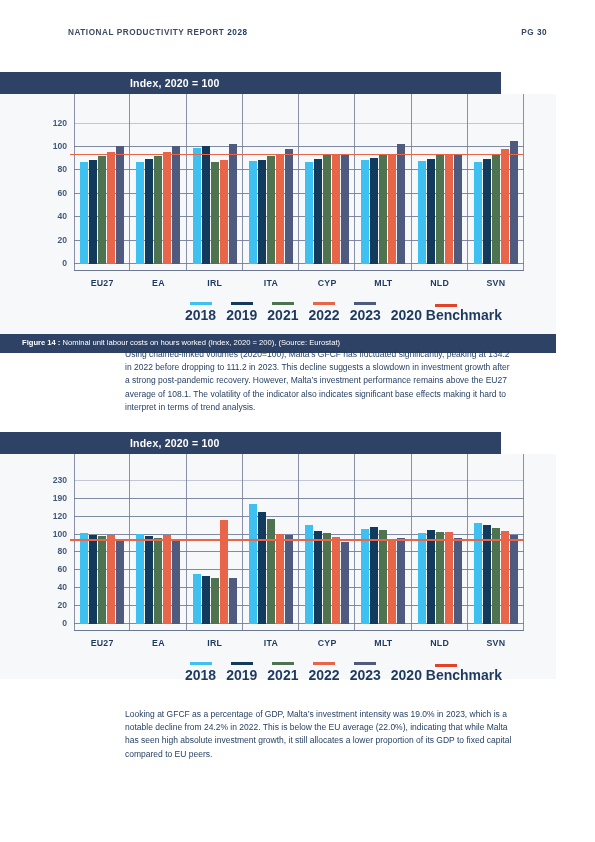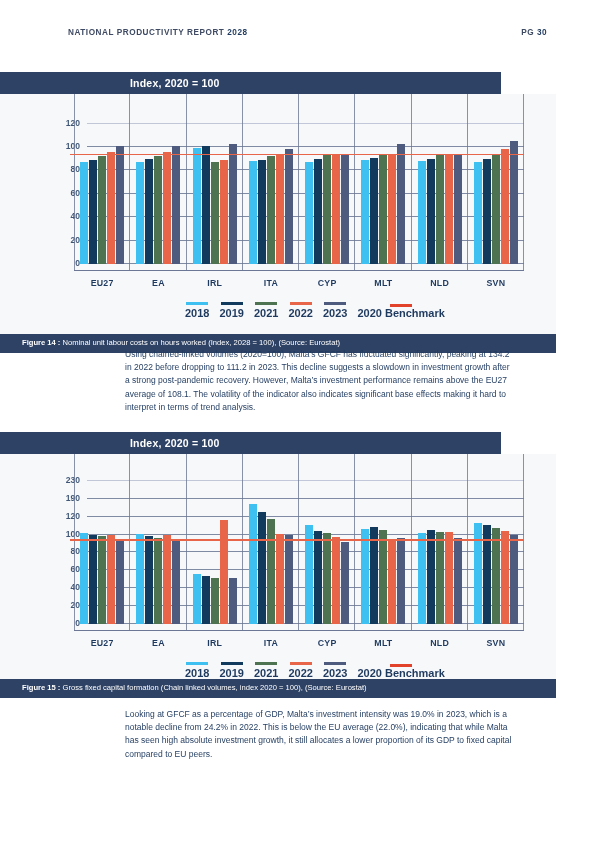--- a/index.html
+++ b/index.html
@@ -77,21 +77,21 @@
     position: absolute;
     left: 74px;
     right: 32px;
     top: 18px;
   }
   .plot.p1 { height: 152px; }
   .plot.p2 { height: 152px; }
 
   .gridline {
     position: absolute;
-    left: 13px;
+    left: 0;
     right: 0;
     height: 1px;
     background: #6b7794;
     opacity: 0.85;
   }
   .gridline.top-faint { background: #b9bfd2; }
 
   .ytick {
     position: absolute;
     right: 100%;
@@ -192,21 +192,21 @@
     display: flex;
     flex-direction: column;
     align-items: center;
     gap: 2px;
   }
   .legend-swatch {
     width: 22px;
     height: 3px;
   }
   .legend-label {
-    font-size: 11px;
+    font-size: 14px;
     font-weight: 700;
     color: #1f3a5f;
   }
   .legend-item.bench {
     flex-direction: row;
     align-items: center;
     gap: 3px;
     align-self: flex-end;
   }
   .legend-item.bench .legend-swatch { background: #e2412a; }
@@ -369,21 +369,21 @@
         </div>
         <div class="legend-item bench">
           <div class="bench-wrap">
             <div class="legend-swatch"></div>
             <div class="legend-label">2020 Benchmark</div>
           </div>
         </div>
       </div>
   </div>
   <div class="caption-bar">
-    <b>Figure 14 :</b><span> Nominal unit labour costs on hours worked (Index, 2028 = 100), (Source: Eurostat)</span>
+    <b>Figure 14 :</b><span> Nominal unit labour costs on hours worked (Index, 2020 = 200), (Source: Eurostat)</span>
   </div>
 </div>
 
 <div class="para para1">Using chained-linked volumes (2020=100), Malta’s GFCF has fluctuated significantly, peaking at 134.2 in 2022 before dropping to 111.2 in 2023. This decline suggests a slowdown in investment growth after a strong post-pandemic recovery. However, Malta’s investment performance remains above the EU27 average of 108.1. The volatility of the indicator also indicates significant base effects making it hard to interpret in terms of trend analysis.</div>
 
 <div class="figure-block fig2">
   <div class="chart-title-bar">
     <span>Index, 2020 = 100</span>
   </div>
   <div class="chart-area c2">
@@ -508,18 +508,15 @@
           <div class="legend-label">2023</div>
         </div>
         <div class="legend-item bench">
           <div class="bench-wrap">
             <div class="legend-swatch"></div>
             <div class="legend-label">2020 Benchmark</div>
           </div>
         </div>
       </div>
   </div>
-  <div class="caption-bar">
-    <b>Figure 15 :</b><span> Gross fixed capital formation (Chain linked volumes, index 2020 = 100), (Source: Eurostat)</span>
-  </div>
 </div>
 
 <div class="para para2">Looking at GFCF as a percentage of GDP, Malta’s investment intensity was 19.0% in 2023, which is a notable decline from 24.2% in 2022. This is below the EU average (22.0%), indicating that while Malta has seen high absolute investment growth, it still allocates a lower proportion of its GDP to fixed capital compared to EU peers.</div>
 
 </body></html>

